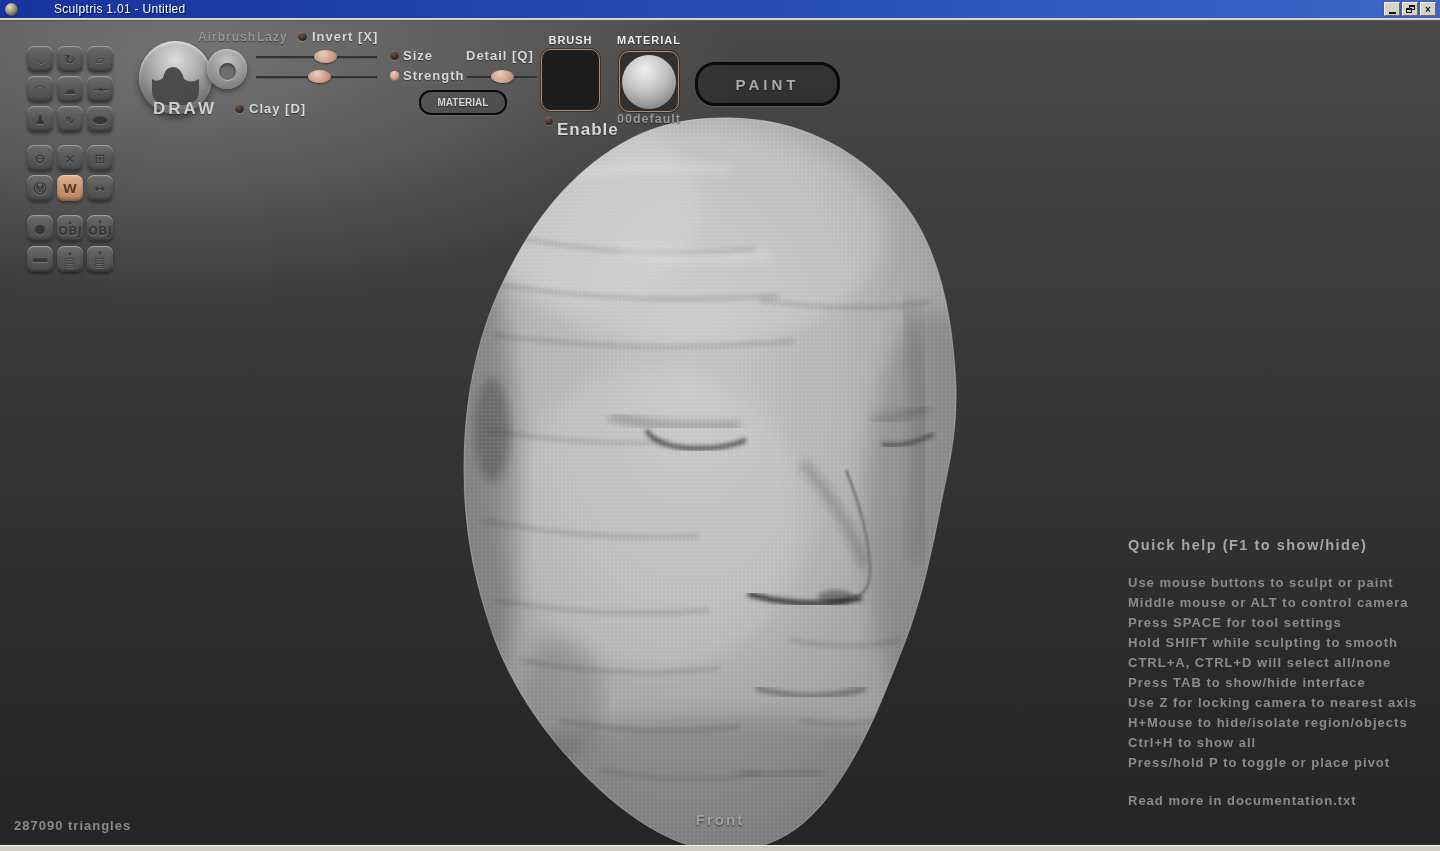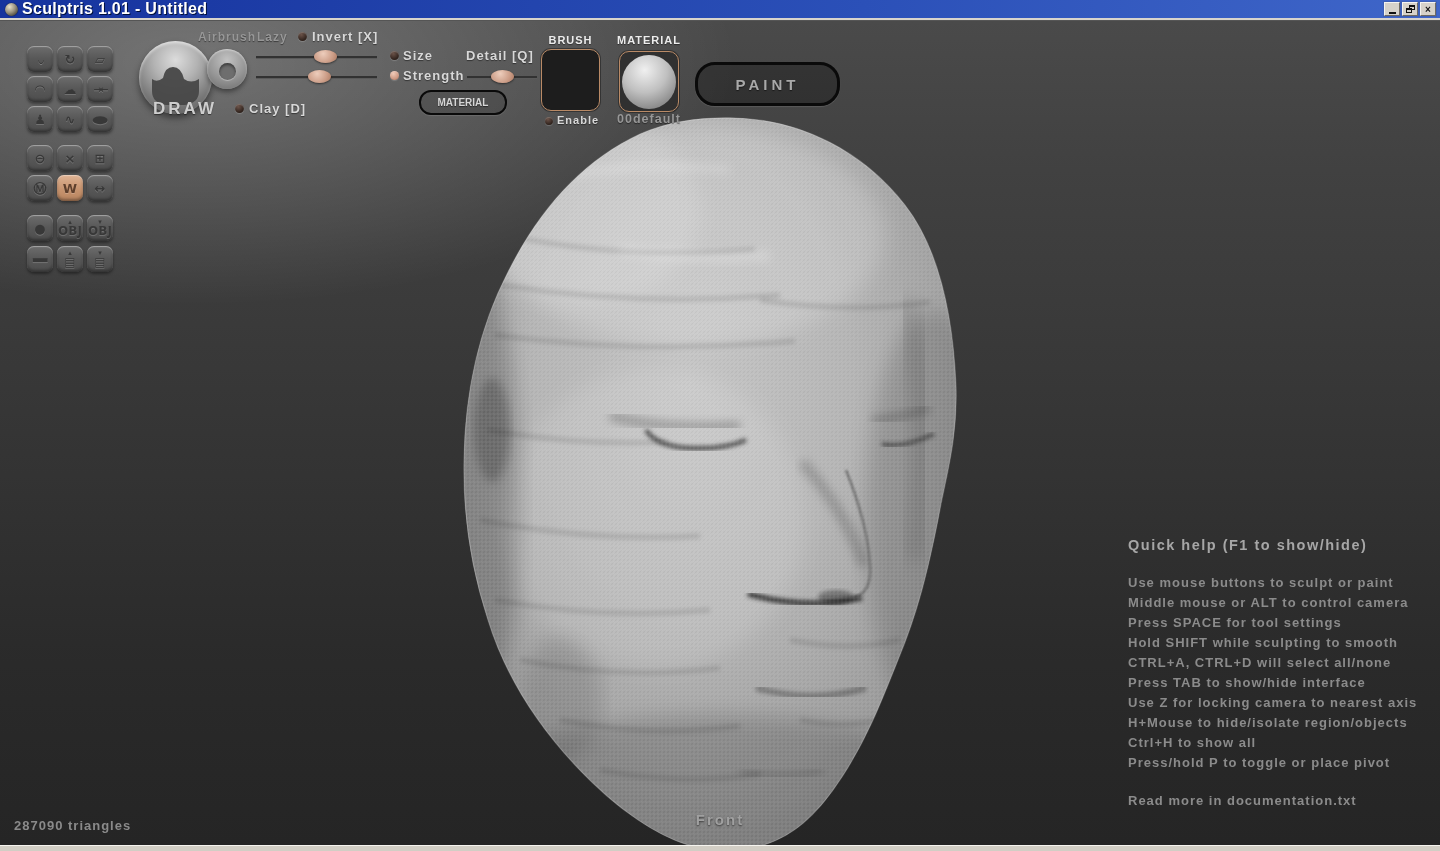--- a/index.html
+++ b/index.html
@@ -5,21 +5,21 @@
   html,body{margin:0;padding:0;background:#000;}
   .screen{position:relative;width:1440px;height:851px;overflow:hidden;
     font-family:"Liberation Sans","DejaVu Sans",sans-serif;-webkit-font-smoothing:antialiased;}
   
   .titlebar{position:absolute;left:0;top:0;width:1440px;height:18px;
     background:linear-gradient(90deg,#16339e,#2b50b8 60%,#3f66c9);
     display:flex;align-items:center;padding:0 2px;box-sizing:border-box;}
   .app-icon{width:13px;height:13px;border-radius:50%;margin:0 4px 0 3px;flex:0 0 auto;
     background:radial-gradient(circle at 35% 30%,#e8e0c8,#9a9280 45%,#4a463a 80%,#2e2b22);
     box-shadow:0 0 1px #000;}
-  .titletext{color:#fff;font-size:16px;font-weight:bold;letter-spacing:.3px;text-shadow:1px 1px 0 #00103a;}
+  .titletext{color:#fff;font-size:12px;font-weight:normal;letter-spacing:.3px;text-shadow:1px 1px 0 #00103a;margin-left:32px;}
   .win-controls{margin-left:auto;display:flex;gap:2px;align-items:center;padding-right:2px;}
   .winbtn{width:16px;height:14px;background:#d6d2ca;border:1px solid;
     border-color:#f5f4f0 #6e6a62 #6e6a62 #f5f4f0;box-shadow:0 0 0 1px #3a3a3a22;
     display:flex;align-items:center;justify-content:center;font-size:10px;font-weight:bold;color:#111;
     box-sizing:border-box;cursor:default;}
   .min-glyph{width:7px;height:2px;background:#111;margin-top:7px;}
   .restore-glyph{position:relative;width:9px;height:8px;}
   .restore-glyph i{position:absolute;display:block;border:1px solid #111;background:#d6d2ca;box-sizing:border-box;}
   .restore-glyph i:nth-child(1){width:6px;height:5px;right:0;top:0;border-top-width:2px;}
   .restore-glyph i:nth-child(2){width:6px;height:5px;left:0;bottom:0;border-top-width:2px;}
@@ -301,21 +301,21 @@
   <div class="track" style="left:467px;top:76px;width:70px;"></div>
   <div class="handle" style="left:491px;top:70px;"></div>
 
   <div class="pill" style="left:419px;top:90px;width:84px;height:21px;">
     <span style="font-size:10px;">MATERIAL</span>
   </div>
 
   <div class="lbl" style="left:541px;top:34px;width:59px;text-align:center;font-size:11px;color:#ececec;">BRUSH</div>
   <div class="swatch brush-box" style="left:541px;top:49px;width:59px;height:62px;"></div>
   <span class="dot" style="left:545px;top:117px;width:8px;height:8px;"></span>
-  <div class="lbl" style="left:557px;top:114px;font-size:11px;">Enable</div>
+  <div class="lbl" style="left:557px;top:120px;font-size:17px;">Enable</div>
 
   <div class="lbl" style="left:617px;top:34px;width:64px;text-align:center;font-size:11px;color:#ececec;">MATERIAL</div>
   <div class="swatch mat-box" style="left:619px;top:51px;width:60px;height:61px;">
     <span class="mat-sphere"></span>
   </div>
   <div class="lbl dim" style="left:612px;top:112px;width:74px;text-align:center;font-size:12.5px;">00default</div>
 
   <div class="pill paint-pill" style="left:695px;top:62px;width:139px;height:38px;">
     <span>PAINT</span>
   </div>

